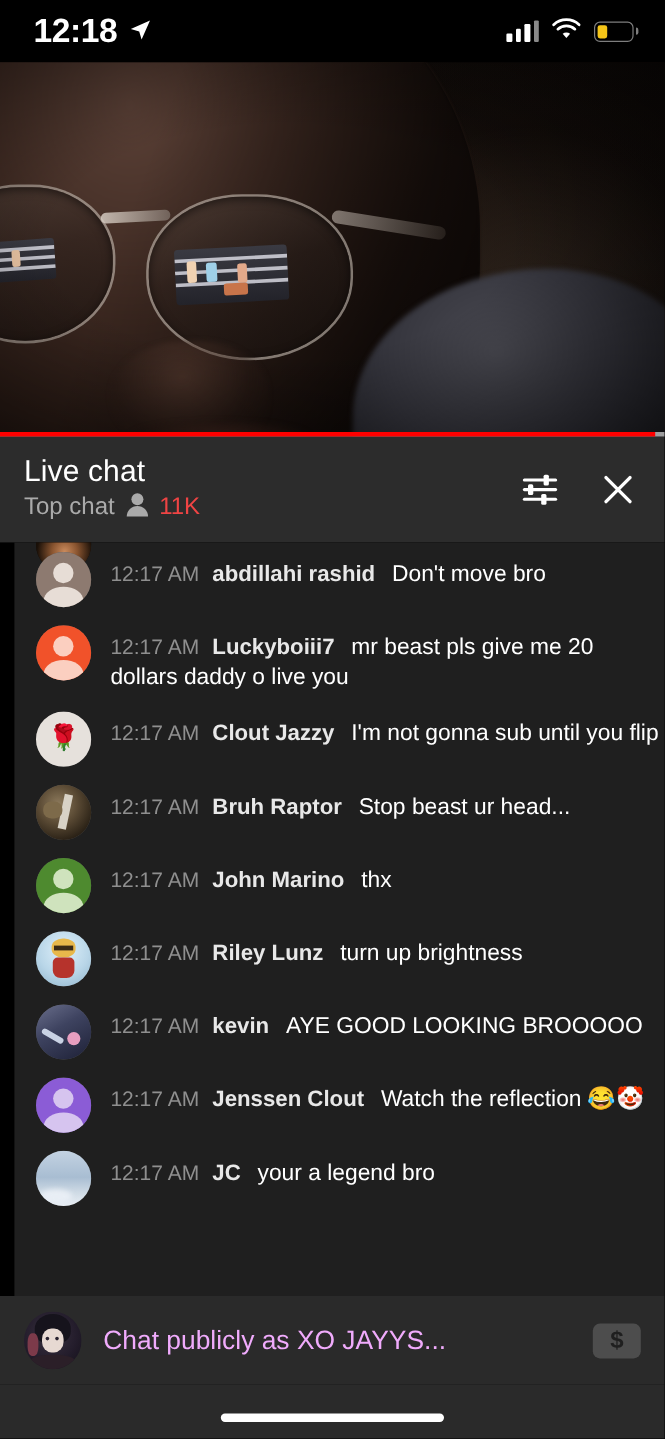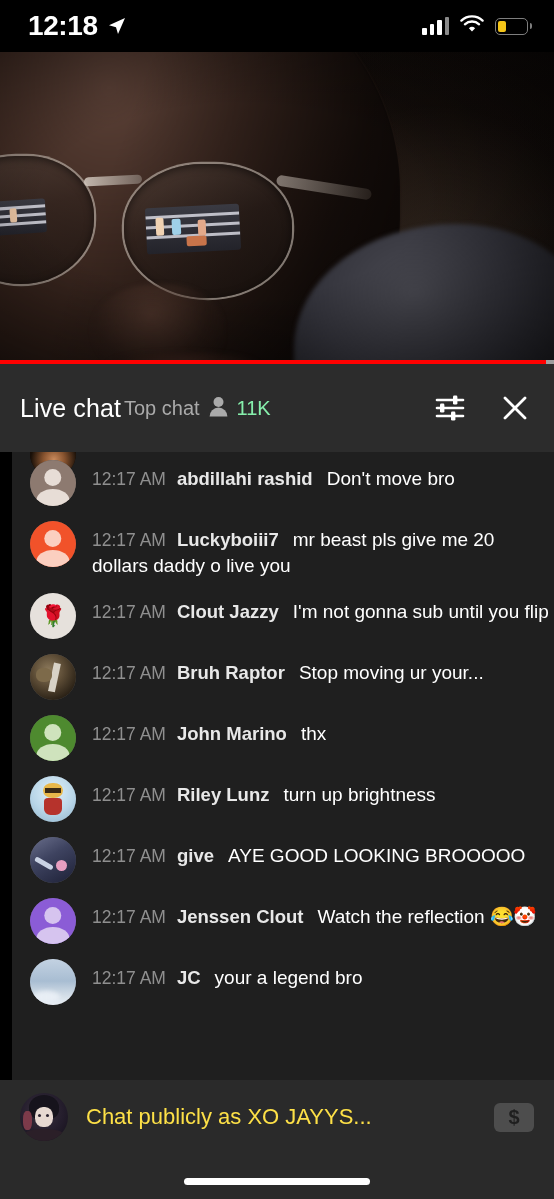--- a/index.html
+++ b/index.html
@@ -111,26 +111,26 @@
   
   .progress{ position:absolute; left:0; bottom:0; width:554px; height:4px; background:rgba(255,255,255,0.28); }
   .progress .buffered{ position:absolute; left:0; top:0; height:100%; background:rgba(220,220,220,0.55); }
   .progress .played{ position:absolute; left:0; top:0; height:100%; }
 
   
   .chat-header{
     position:absolute; top:364px; left:0; width:554px; height:88px;
     background:#2c2c2c; display:flex; align-items:center; padding:0 22px 0 20px;
   }
-  .ch-titles{ flex:1; display:flex; gap:3px; }
+  .ch-titles{ flex:1; display:flex; flex-direction:column; gap:3px; }
   .ch-title{ color:#fff; font-size:25px; font-weight:400; line-height:1.05; letter-spacing:0.1px; }
   .ch-sub{ display:flex; align-items:center; gap:9px; }
   .ch-subtext{ color:#aaa; font-size:20px; line-height:1.05; }
   .person-ico{ display:block; }
-  .ch-count{ color:#86efac; font-size:20px; line-height:1.05; }
+  .ch-count{ color:#ef4444; font-size:20px; line-height:1.05; }
   .ch-actions{ display:flex; align-items:center; gap:34px; padding-right:2px; }
   .icon-btn{ display:flex; align-items:center; justify-content:center; cursor:pointer; }
 
   
   .chat-list{
     position:absolute; top:452px; left:12px; width:554px; height:628px;
     background:#1f1f1f; overflow:hidden;
   }
   .clipped-row{ position:absolute; top:-22px; left:0; width:554px; height:46px; display:flex; padding-left:18px; }
   .msg{ display:flex; align-items:flex-start; padding:7px 16px 7px 18px; }
@@ -147,21 +147,21 @@
   .author{ color:#e8e8e8; font-size:18.5px; font-weight:700; margin-left:11px; }
   .text{ color:#fff; font-size:19px; margin-left:14px; }
   .emoji{ font-size:19px; }
 
   
   .input-bar{
     position:absolute; top:1080px; left:0; width:554px; height:74px;
     background:#2a2a2a; display:flex; align-items:center; padding:0 20px 0 20px;
   }
   .ib-avatar{ width:48px; height:48px; border-radius:50%; overflow:hidden; position:relative; flex:0 0 auto; }
-  .ib-placeholder{ flex:1; color:#fde047; font-size:22px; padding-left:18px; }
+  .ib-placeholder{ flex:1; color:#f0abfc; font-size:22px; padding-left:18px; }
   .superchat{
     width:40px; height:29px; border-radius:6px; background:#4d4d4d;
     display:flex; align-items:center; justify-content:center; flex:0 0 auto;
   }
   .superchat span{ color:#1f1f1f; font-size:20px; font-weight:700; line-height:1; }
 
   
   .home-area{ position:absolute; top:1154px; left:0; width:554px; height:45px; background:#2a2a2a; }
   .home-bar{
     position:absolute; left:50%; transform:translateX(-50%); bottom:14px;
@@ -310,21 +310,21 @@
             <span style="position:absolute;left:50%;top:48%;transform:translate(-50%,-50%);font-size:21px;line-height:1">🌹</span>
           </div>
           <div class="msg-body"><span class="ts">12:17 AM</span><span class="author">Clout Jazzy</span><span class="text">I'm not gonna sub until you flip</span></div>
         </div>
         <div class="msg">
           <div class="avatar">
             <span class="av-img" style="background:radial-gradient(circle at 40% 35%, #8d7a5c 0%, #5a4a34 40%, #241c12 80%, #120d08 100%)"></span>
             <span style="position:absolute;left:46%;top:18%;width:16%;height:62%;background:#d8d2c6;transform:rotate(12deg)"></span>
             <span style="position:absolute;left:14%;top:30%;width:34%;height:30%;border-radius:44%;background:#7d6a4a"></span>
           </div>
-          <div class="msg-body"><span class="ts">12:17 AM</span><span class="author">Bruh Raptor</span><span class="text">Stop moving ur your...</span></div>
+          <div class="msg-body"><span class="ts">12:17 AM</span><span class="author">Bruh Raptor</span><span class="text">Stop beast ur head...</span></div>
         </div>
         <div class="msg">
           <div class="avatar">
             <span class="av-person" style="background:#4e8a2f">
               <span class="head-c" style="background:#cfe3bd"></span>
               <span class="body-c" style="background:#cfe3bd"></span>
             </span>
           </div>
           <div class="msg-body"><span class="ts">12:17 AM</span><span class="author">John Marino</span><span class="text">thx</span></div>
         </div>
@@ -336,21 +336,21 @@
             <span style="position:absolute;left:30%;top:48%;width:40%;height:36%;background:#b6332c;border-radius:22% 22% 36% 36%"></span>
           </div>
           <div class="msg-body"><span class="ts">12:17 AM</span><span class="author">Riley Lunz</span><span class="text">turn up brightness</span></div>
         </div>
         <div class="msg">
           <div class="avatar">
             <span class="av-img" style="background:linear-gradient(150deg,#6a6f8c 0%,#3e4360 42%,#1d2036 100%)"></span>
             <span style="position:absolute;left:8%;top:52%;width:44%;height:10%;background:#c9d2e4;transform:rotate(30deg);border-radius:4px"></span>
             <span style="position:absolute;left:56%;top:50%;width:24%;height:24%;border-radius:50%;background:#e79ec0"></span>
           </div>
-          <div class="msg-body"><span class="ts">12:17 AM</span><span class="author">give</span><span class="text">AYE GOOD LOOKING BROOOOO</span></div>
+          <div class="msg-body"><span class="ts">12:17 AM</span><span class="author">kevin</span><span class="text">AYE GOOD LOOKING BROOOOO</span></div>
         </div>
         <div class="msg">
           <div class="avatar">
             <span class="av-person" style="background:#8b5cd6">
               <span class="head-c" style="background:#d6c4ef"></span>
               <span class="body-c" style="background:#d6c4ef"></span>
             </span>
           </div>
           <div class="msg-body"><span class="ts">12:17 AM</span><span class="author">Jenssen Clout</span><span class="text">Watch the reflection </span><span class="emoji">😂🤡</span></div>
         </div>

